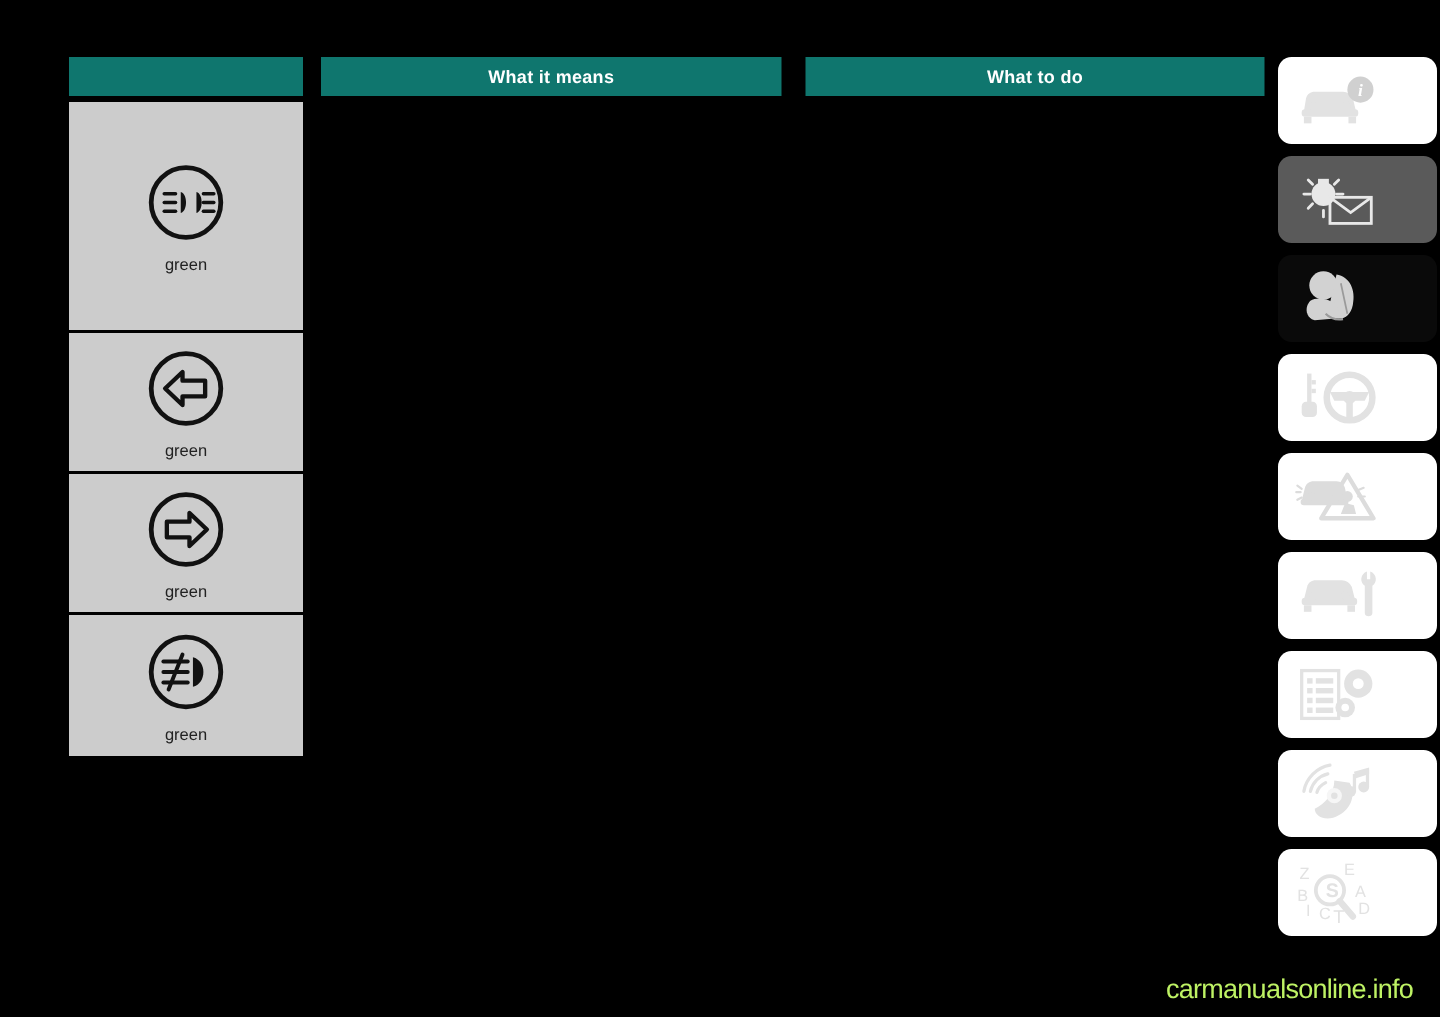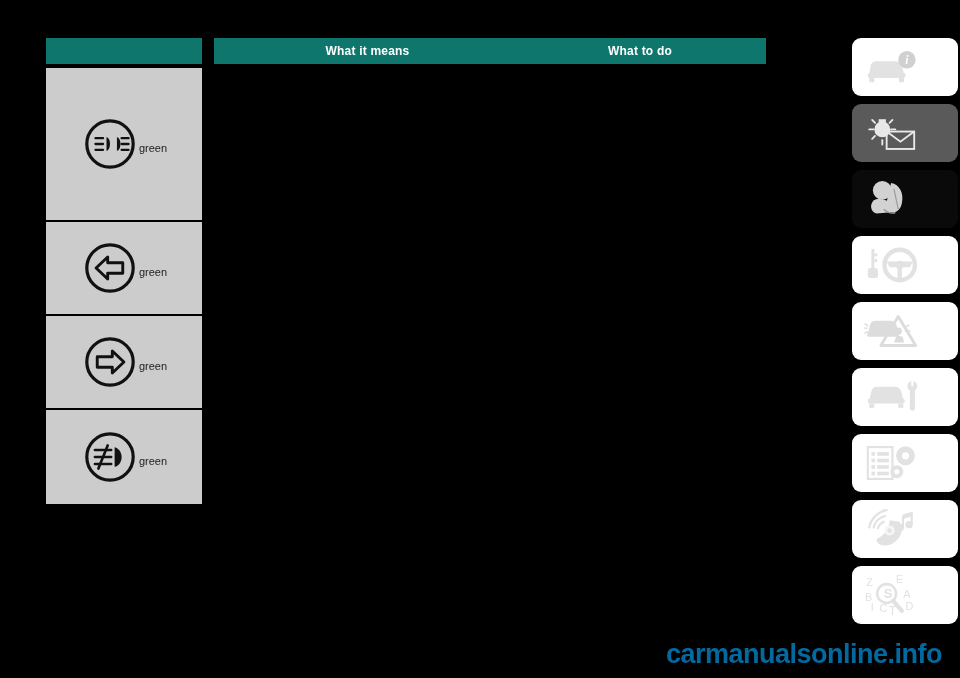--- a/index.html
+++ b/index.html
@@ -24,37 +24,37 @@
     font-weight: bold;
     display: flex;
     align-items: center;
     justify-content: center;
     letter-spacing: 0.2px;
     height: 26px;
     top: 38px;
   }
   #hdr-symbol { left: 46px;  width: 156px; }
   #hdr-means  { left: 214px; width: 307px; }
-  #hdr-todo   { left: 514px; width: 252px; }
+  #hdr-todo   { left: 537px; width: 306px; }
 
   
   #symbol-column {
     position: absolute;
     left: 46px;
     top: 66px;
     width: 156px;
     background: #cccccc;
     border-top: 2px solid #000000;
   }
   .symbol-cell {
     position: relative;
     box-sizing: border-box;
     border-bottom: 2px solid #000000;
     display: flex;
-    flex-direction: row;
+    flex-direction: column;
     align-items: center;
     justify-content: center;
     background: #cccccc;
   }
   .symbol-cell:last-child { border-bottom: none; }
   .symbol-art {
     width: 58px;
     height: 58px;
     display: block;
   }
@@ -97,26 +97,25 @@
   }
   .tab.is-muted   { background: #5a5a5a; }
   .tab.is-current { background: #0a0a0a; }
   .tab-art { width: 58px; height: 44px; display: block; }
 
   
   #watermark {
     position: absolute;
     right: 18px;
     bottom: 8px;
-    font-size: 27px;
-    color: #0369a1;
+    font-size: 18px;
+    color: #bef264;
     font-family: "Liberation Sans", sans-serif;
     letter-spacing: -0.5px;
     white-space: nowrap;
-    font-weight: bold;
   }
 </style>
 </head>
 <body>
 
 <div class="col-header" id="hdr-symbol"></div>
 
 <div class="col-header" id="hdr-means">What it means</div>
 
 <div class="col-header" id="hdr-todo">What to do</div>

